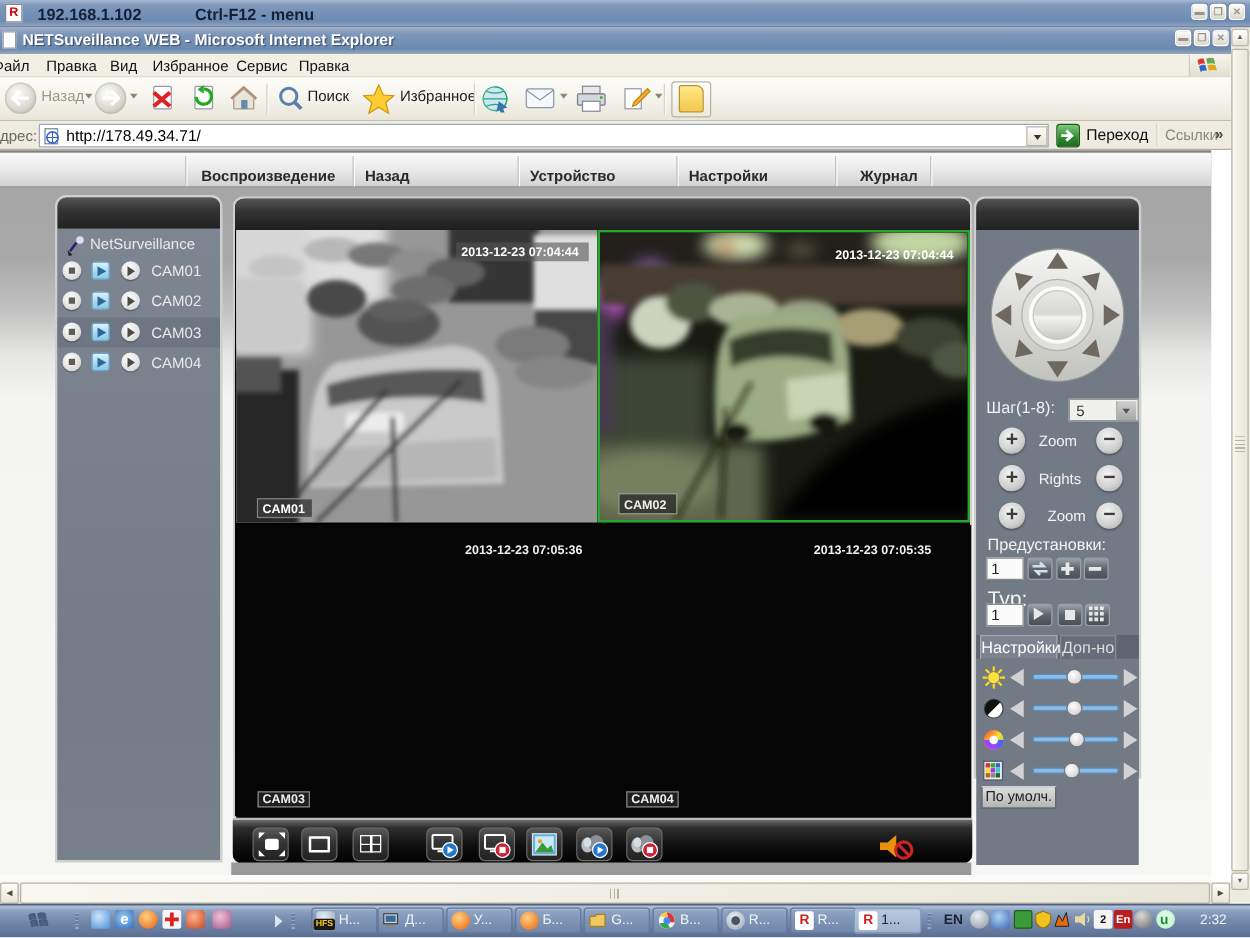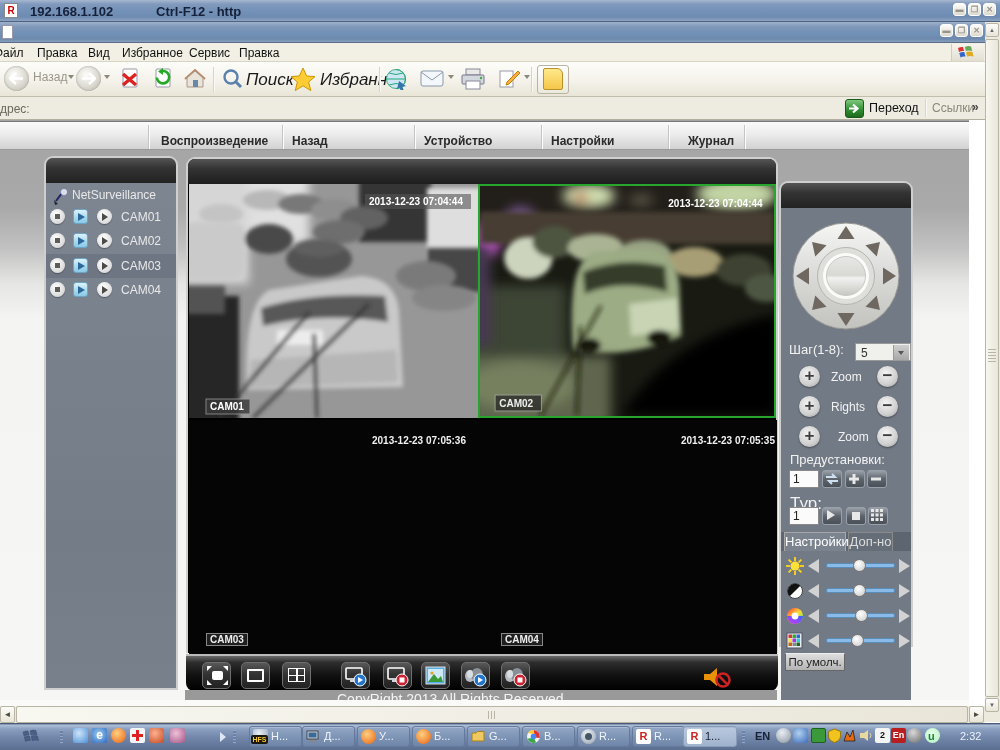--- a/index.html
+++ b/index.html
@@ -14,21 +14,21 @@
 
 #menubar{left:0;top:43px;width:985px;height:19px;background:#f2f0e4;border-bottom:1px solid #d8d5c5;}
 .mi{position:absolute;top:3px;font-size:12px;color:#111;}
 #winlogo{left:951px;top:44px;width:33px;height:17px;background:linear-gradient(#f6f4ec,#e2dfd2);border-left:1px solid #d0cdbf;}
 
 #toolbar{left:0;top:62px;width:985px;height:35px;background:linear-gradient(#fdfdfa 0%,#f4f2ea 55%,#e9e6d8 100%);border-bottom:1px solid #c2beae;}
 .tsep{position:absolute;top:5px;width:2px;height:25px;border-left:1px solid #d8d4c4;border-right:1px solid #fbfaf6;}
 .navcirc{position:absolute;width:25px;height:25px;border-radius:50%;background:radial-gradient(circle at 40% 35%,#fdfdfb,#d8d6cc 60%,#b8b6aa);box-shadow:inset 0 0 2px #999;}
 .navcirc:after{content:"";position:absolute;}
 .graytxt{color:#9a978a;font-size:12px;}
-.blktxt{color:#1a1a1a;font-size:17px;font-style:italic;}
+.blktxt{color:#1a1a1a;font-size:12px;}
 .dda{position:absolute;width:0;height:0;border-left:3px solid transparent;border-right:3px solid transparent;border-top:4px solid #8a8878;}
 
 #addrbar{left:0;top:97px;width:985px;height:23px;background:#eeece0;border-bottom:1px solid #b4b0a0;}
 #addrinput{position:absolute;left:31px;top:2px;width:808px;height:19px;background:#fff;border:1px solid #9aa8b8;}
 #gobtn{position:absolute;left:845px;top:2px;width:75px;height:19px;}
 
 #page{left:0;top:120px;width:969px;height:586px;background:linear-gradient(#a4a4a4 0%,#a9a9a9 15%,#c2c2c2 22%,#e6e6e4 28%,#f4f4f2 34%,#f6f6f4 100%);overflow:hidden;}
 #tabbar{position:absolute;left:0;top:1px;width:969px;height:29px;background:linear-gradient(#fafafa 0%,#ececec 45%,#d2d2d2 100%);border-top:1px solid #777;border-bottom:1px solid #9a9a9a;}
 .tab{position:absolute;top:12px;font-size:12px;font-weight:bold;color:#2a2a2a;}
 .tabsep{position:absolute;top:3px;width:2px;height:24px;border-left:1px solid #c4c4c4;border-right:1px solid #fdfdfd;}
@@ -47,21 +47,21 @@
 .slab{position:absolute;color:#e9e9e9;font-size:12px;}
 
 #vidwrap{left:186px;top:37px;width:592px;height:496px;border:2px solid #cfcfcf;border-bottom:none;border-radius:9px 9px 0 0;background:#000;}
 #vhead{position:absolute;left:0;top:0;width:100%;height:25px;background:linear-gradient(#555 0%,#333 40%,#1e1e1e 100%);border-radius:7px 7px 0 0;}
 .vts{position:absolute;color:#f0f0f0;font-size:10px;font-weight:bold;white-space:nowrap;}
 .vlab{position:absolute;color:#eee;font-size:10px;font-weight:bold;background:rgba(40,40,40,.75);padding:0 3px;border:1px solid #888;}
 
 #vtoolbar{left:186px;top:534px;width:592px;height:37px;background:linear-gradient(#6a6a6a 0%,#2e2e2e 18%,#111 55%,#000 100%);border-radius:0 0 8px 8px;border-top:2px solid #bbb;}
 .vtbtn{position:absolute;top:6px;width:29px;height:27px;border-radius:5px;background:linear-gradient(#585858,#333 45%,#222);border:1px solid #6e6e6e;}
 
-#rpanel{left:779px;top:37px;width:134px;height:466px;margin-top:24px;}
+#rpanel{left:779px;top:37px;width:134px;height:466px;}
 .whtxt{color:#f2f2f2;font-size:12px;}
 .pmbtn{position:absolute;width:21px;height:21px;border-radius:50%;background:radial-gradient(circle at 42% 35%,#f4f4f4,#cfcfcf 60%,#9e9e9e);box-shadow:0 1px 2px rgba(0,0,0,.4);color:#3c3c3c;font-size:17px;font-weight:bold;text-align:center;line-height:20px;}
 .inpbx{position:absolute;width:30px;height:18px;background:#fbfbfb;border:1px solid #888;color:#222;font-size:12px;padding-left:3px;line-height:16px;}
 .gbtn{position:absolute;width:20px;height:18px;border-radius:3px;background:linear-gradient(#9aa0a8,#5e646c 50%,#4a5058);border:1px solid #9aa0aa;}
 .sarr-l{position:absolute;width:0;height:0;border-top:7px solid transparent;border-bottom:7px solid transparent;border-right:11px solid #d2d2d2;}
 .sarr-r{position:absolute;width:0;height:0;border-top:7px solid transparent;border-bottom:7px solid transparent;border-left:11px solid #d2d2d2;}
 .strack{position:absolute;height:5px;background:#8abbe8;border:1px solid #5a8cb8;border-radius:2px;}
 .sthumb{position:absolute;width:13px;height:13px;border-radius:50%;background:radial-gradient(circle at 40% 35%,#fff,#d8d8d8 70%,#aaa);border:1px solid #777;}
 
 .sbtrack{background:#ece9dd;}
@@ -73,28 +73,29 @@
 .tkico{position:absolute;left:3px;top:2px;width:15px;height:15px;border-radius:2px;}
 .tktxt{position:absolute;left:21px;top:3px;}
 .trico{position:absolute;top:5px;width:15px;height:15px;border-radius:2px;}
 </style></head>
 <body>
 <div id="screen">
 
   <div id="vnctb" class="abs">
     <div class="abs" style="left:4px;top:3px;width:14px;height:15px;background:#fff;border:1px solid #888;font-size:10px;font-weight:bold;color:#c00;line-height:13px;text-align:center;">R</div>
     <span class="abs tbtxt1" style="left:30px;top:4px;">192.168.1.102</span>
-    <span class="abs tbtxt1" style="left:156px;top:4px;">Ctrl-F12 - http</span>
+    <span class="abs tbtxt1" style="left:156px;top:4px;">Ctrl-F12 - menu</span>
     <div class="wbtn" style="left:953px;top:3px;">▬</div>
     <div class="wbtn" style="left:968px;top:3px;">❐</div>
     <div class="wbtn" style="left:983px;top:3px;">✕</div>
   </div>
 
   <div id="ietb" class="abs">
     <div class="abs" style="left:2px;top:3px;width:11px;height:14px;background:#fff;border:1px solid #99a;"></div>
+    <span class="abs tbtxt2" style="left:18px;top:3px;">NETSuveillance WEB - Microsoft Internet Explorer</span>
     <div class="wbtn" style="left:940px;top:2px;">▬</div>
     <div class="wbtn" style="left:955px;top:2px;">❐</div>
     <div class="wbtn" style="left:970px;top:2px;">✕</div>
   </div>
 
   <div id="menubar" class="abs">
     <span class="mi" style="left:-6px;">Файл</span>
     <span class="mi" style="left:37px;">Правка</span>
     <span class="mi" style="left:88px;">Вид</span>
     <span class="mi" style="left:122px;">Избранное</span>
@@ -168,20 +169,31 @@
         <path d="M8 14 L19 3 L21 5 L10 16 L7 17 Z" fill="#fa4" stroke="#b80"></path>
       </svg>
     <div class="dda" style="left:524px;top:13px;"></div>
     <div class="tsep" style="left:531px;"></div>
     <div class="abs" style="left:537px;top:3px;width:32px;height:29px;border:1px solid #b8b4a4;border-radius:3px;background:linear-gradient(#fff,#ece9dc);"></div>
     <div class="abs" style="left:543px;top:6px;width:20px;height:22px;background:linear-gradient(#ffe98a,#f5c64a);border:1px solid #b8912a;border-radius:2px 6px 2px 2px;"></div>
   </div>
 
   <div id="addrbar" class="abs">
     <span class="abs" style="left:-8px;top:5px;font-size:12px;color:#6a675c;">Адрес:</span>
+    <div id="addrinput">
+      <svg class="abs" style="left:3px;top:2px;" width="14" height="14">
+          <rect x="1" y="1" width="10" height="12" fill="#fff" stroke="#789"></rect>
+          <circle cx="7" cy="8" r="4.5" fill="none" stroke="#36c" stroke-width="1.3"></circle>
+          <path d="M2.5 8 H11.5 M7 3.5 V12.5" stroke="#36c" stroke-width=".8"></path>
+        </svg>
+      <span class="abs" style="left:21px;top:2px;font-size:12.5px;color:#000;">http://178.49.34.71/</span>
+      <div class="abs" style="left:789px;top:1px;width:17px;height:16px;background:linear-gradient(#fdfdfb,#e6e3d6);border:1px solid #b8b5a5;">
+          <div class="dda" style="left:5px;top:6px;border-top-color:#333;"></div>
+        </div>
+    </div>
     <div id="gobtn">
       <div class="abs" style="left:0;top:0;width:19px;height:19px;border-radius:3px;background:linear-gradient(#7ec87e,#2e8b2e 60%,#1e6b1e);border:1px solid #1a5a1a;"></div>
       <svg class="abs" style="left:3px;top:4px;" width="13" height="11">
           <path d="M1 5.5 H8 M5 1.5 L9.5 5.5 L5 9.5" stroke="#fff" stroke-width="2.2" fill="none"></path>
         </svg>
       <span class="abs" style="left:24px;top:2px;font-size:12.5px;color:#111;">Переход</span>
     </div>
     <div class="tsep" style="left:925px;top:2px;height:18px;"></div>
     <span class="abs" style="left:932px;top:4px;font-size:12px;color:#8a887a;">Ссылки</span>
     <span class="abs" style="left:972px;top:3px;font-size:12px;font-weight:bold;color:#444;">»</span>
@@ -340,21 +352,21 @@
             <path d="M96 230 L100 140"></path>
             <path d="M60 230 L120 120"></path>
           </g>
           <text x="187" y="21" font-family="Liberation Sans,sans-serif" font-size="10" font-weight="bold" fill="#fff">2013-12-23 07:04:44</text>
           <rect x="15" y="209" width="46" height="16" fill="#222" opacity=".7" stroke="#aaa"></rect>
           <text x="19" y="221" font-family="Liberation Sans,sans-serif" font-size="10" font-weight="bold" fill="#eee">CAM02</text>
         </svg>
       </div>
       <div class="abs" style="left:1px;top:261px;width:588px;height:235px;background:#050505;"></div>
       <span class="vts" style="left:184px;top:276px;">2013-12-23 07:05:36</span>
-      <span class="vts" style="left:463px;top:276px;margin-left:30px;">2013-12-23 07:05:35</span>
+      <span class="vts" style="left:463px;top:276px;">2013-12-23 07:05:35</span>
       <span class="vlab" style="left:18px;top:474px;">CAM03</span>
       <span class="vlab" style="left:313px;top:474px;">CAM04</span>
     </div>
 
     <div id="vtoolbar" class="abs">
       <div class="vtbtn" style="left:16px;">
           <svg width="27" height="25" style="position:absolute;left:1px;top:1px;">
             <rect x="8" y="7" width="11" height="9" rx="2" fill="#fff"></rect>
             <g fill="#fff">
               <path d="M3 2 L8 2 L3 7 Z"></path>
@@ -585,21 +597,20 @@
         <div class="sarr-l" style="left:27px;top:426px;"></div>
           <div class="strack" style="left:45px;top:430px;width:69px;"></div>
           <div class="sthumb" style="left:70px;top:426px;"></div>
           <div class="sarr-r" style="left:118px;top:426px;"></div>
         <div class="abs" style="left:4px;top:445px;width:60px;height:18px;background:linear-gradient(#dedede,#b4b4b4);border:1px solid #666;border-top-color:#eee;color:#222;font-size:11.5px;text-align:center;line-height:16px;">По умолч.</div>
       </div>
     </div>
 
     <div class="abs" style="left:0;top:571px;width:777px;height:15px;"></div>
     <div class="abs" style="left:185px;top:570px;width:592px;height:11px;background:#999;"></div>
-    <span class="abs" style="left:337px;top:571px;font-size:14px;color:#f4f4f4;">CopyRight 2013 All Rights Reserved.</span>
     <div class="abs" style="left:0;top:580px;width:969px;height:6px;background:#fafaf8;"></div>
 
   </div>
 
   <div class="abs sbtrack" style="left:0;top:706px;width:985px;height:17px;">
     <div class="sbbtn" style="left:0;top:0;width:15px;height:17px;font-size:8px;line-height:16px;">◄</div>
     <div class="sbthumb" style="left:16px;top:0;width:952px;height:17px;"></div>
     <div class="sbbtn" style="left:969px;top:0;width:15px;height:17px;font-size:8px;line-height:16px;">►</div>
     <div class="abs" style="left:488px;top:5px;width:8px;height:8px;background:repeating-linear-gradient(90deg,#b8b5a5 0,#b8b5a5 1px,transparent 1px,transparent 3px);"></div>
   </div>

